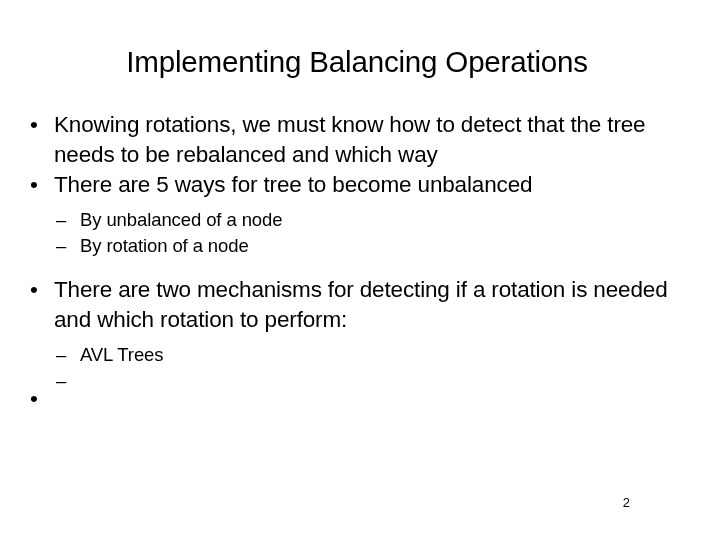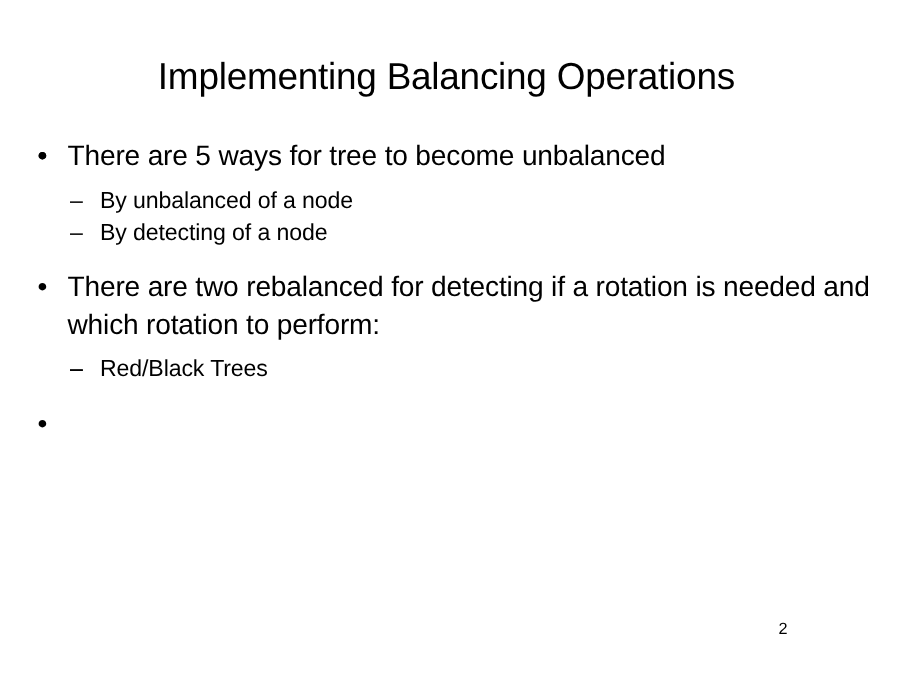--- a/index.html
+++ b/index.html
@@ -96,53 +96,54 @@
 <body>
 
 <div id="slide">
 
   <div id="slide-title">Implementing Balancing Operations</div>
 
   <div id="slide-body">
 
     <div class="bullet-l1">
       <span class="marker">•</span>
+      <span>Knowing rotations, we must know how to detect that the tree needs to be rebalanced and which way</span>
     </div>
 
     <div class="bullet-l1">
       <span class="marker">•</span>
       <span>There are 5 ways for tree to become unbalanced</span>
     </div>
 
     <div class="group-gap-small"></div>
 
     <div class="bullet-l2">
       <span class="marker">–</span>
       <span>By unbalanced of a node</span>
     </div>
     <div class="bullet-l2">
       <span class="marker">–</span>
-      <span>By detecting of a node</span>
+      <span>By rotation of a node</span>
     </div>
 
     <div class="group-gap-large"></div>
 
     <div class="bullet-l1">
       <span class="marker">•</span>
-      <span>There are two rebalanced for detecting if a rotation is needed and which rotation to perform:</span>
+      <span>There are two mechanisms for detecting if a rotation is needed and which rotation to perform:</span>
     </div>
 
     <div class="group-gap-small"></div>
 
     <div class="bullet-l2">
       <span class="marker">–</span>
+      <span>AVL Trees</span>
     </div>
     <div class="bullet-l2">
       <span class="marker">–</span>
-      <span>Red/Black Trees</span>
     </div>
 
     <div class="group-gap-large"></div>
 
     <div class="bullet-l1">
       <span class="marker">•</span>
     </div>
 
   </div>
 

